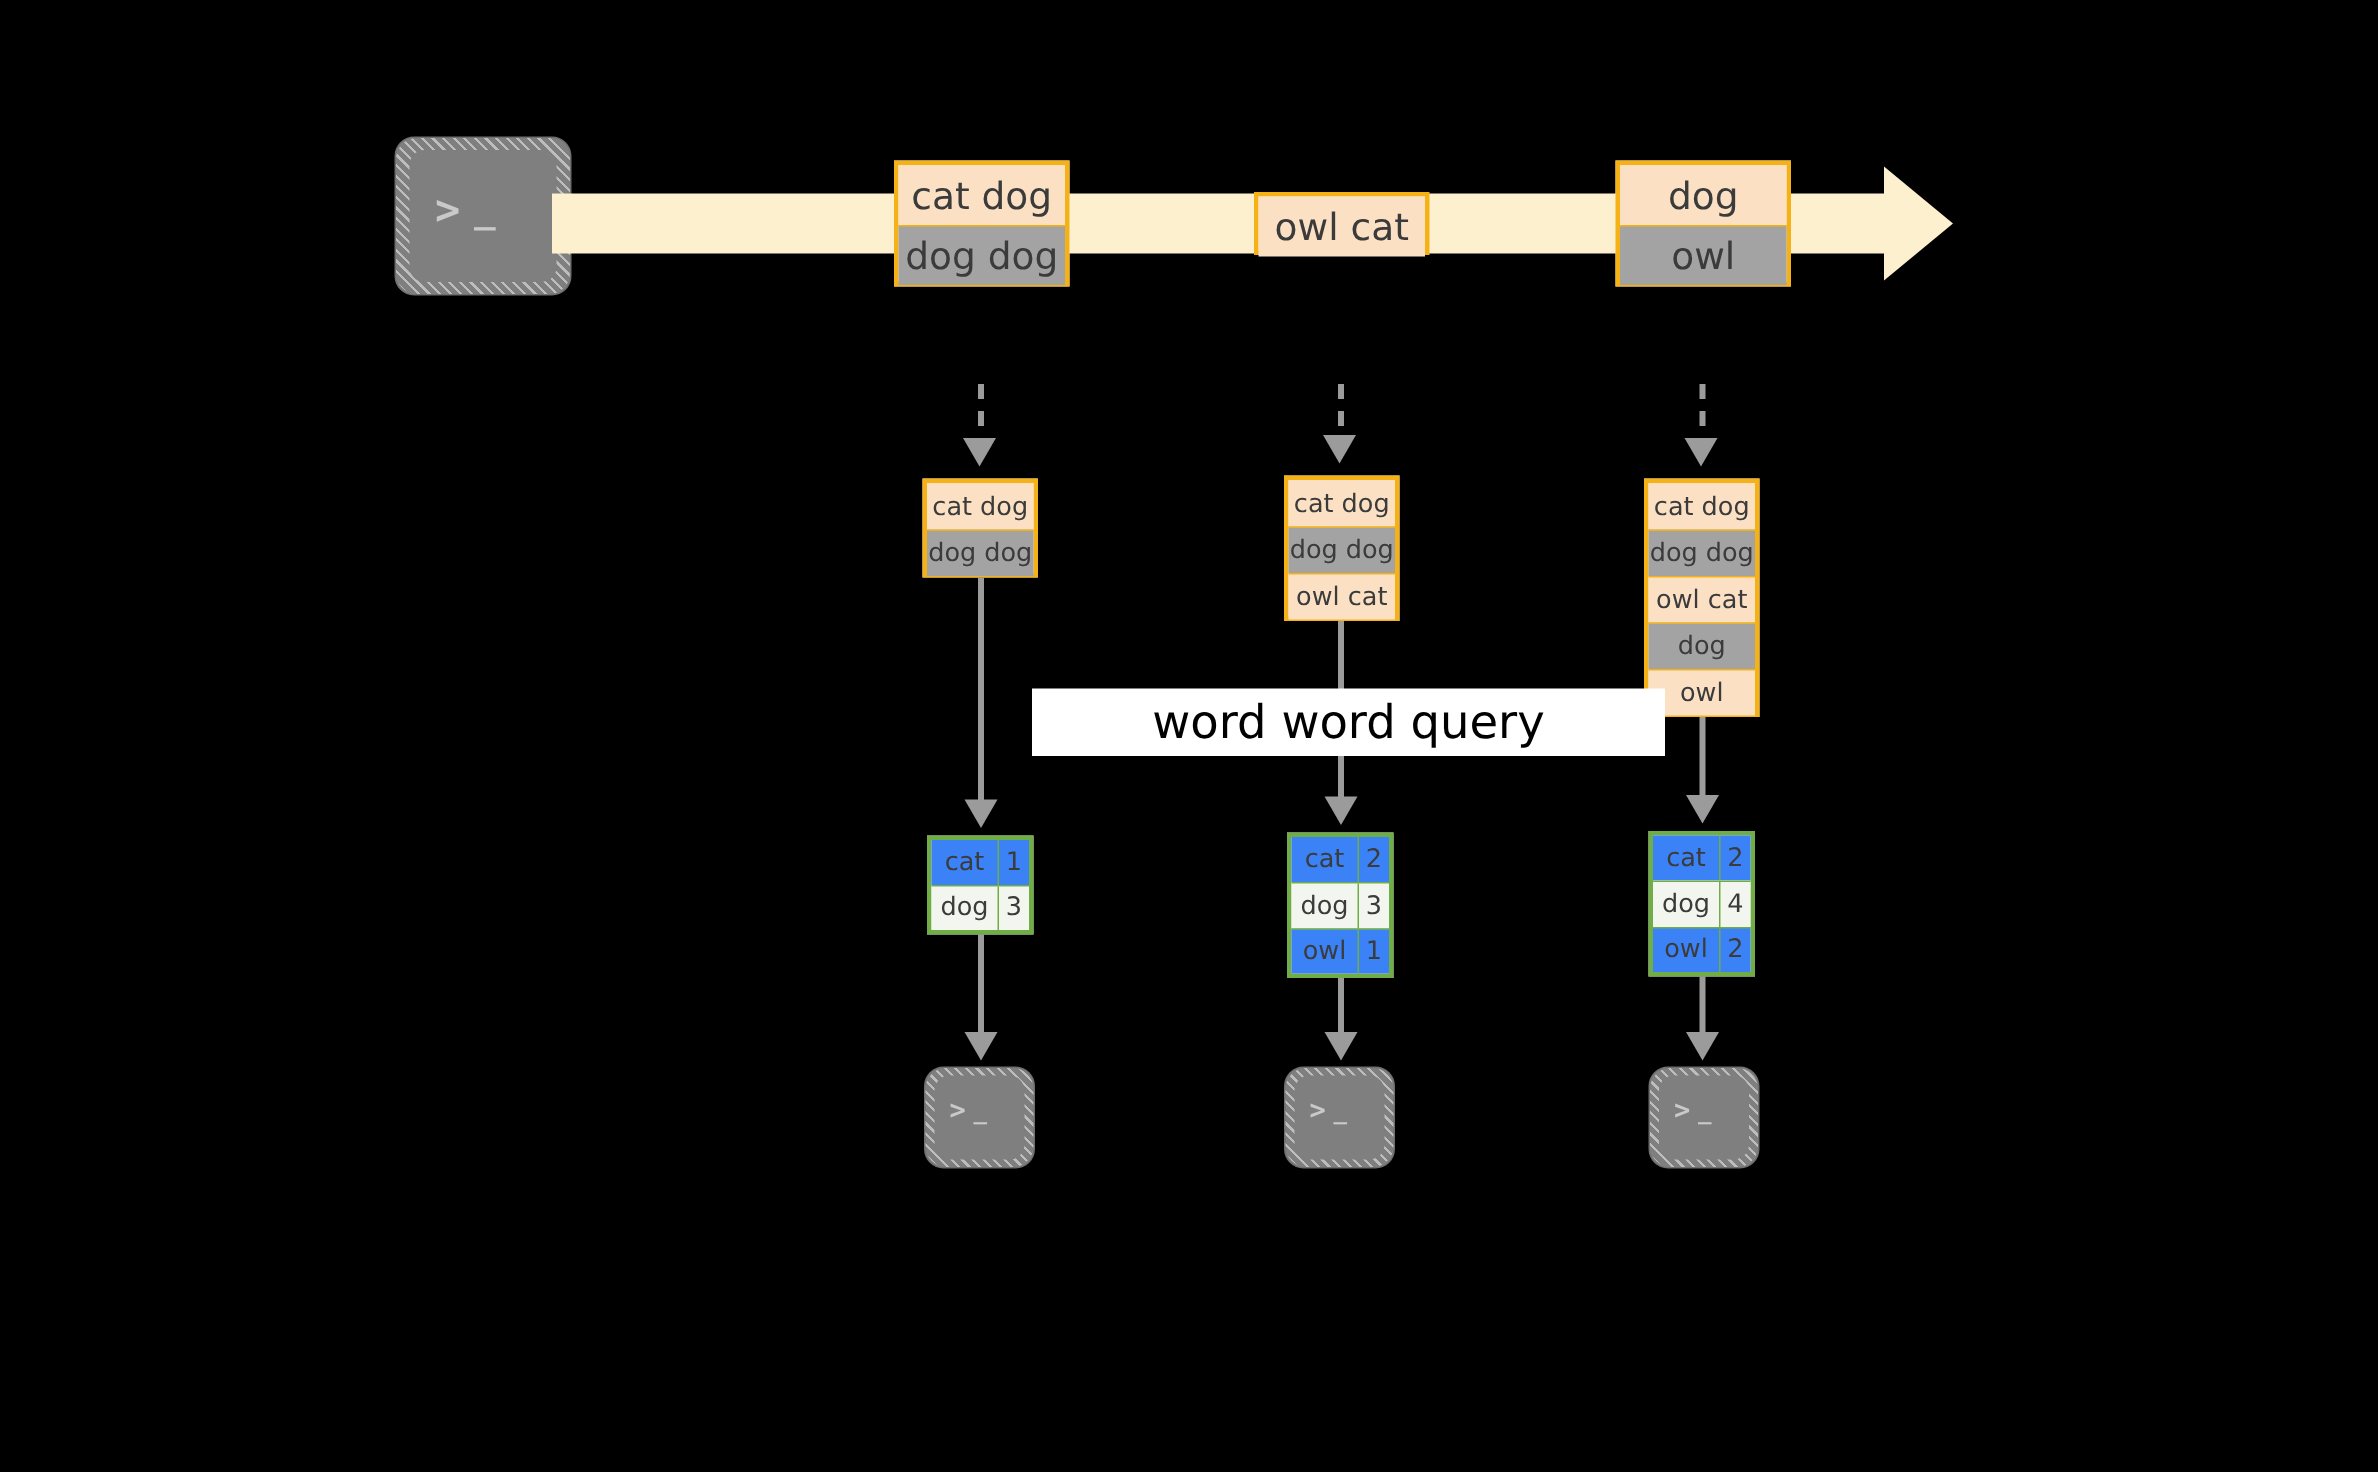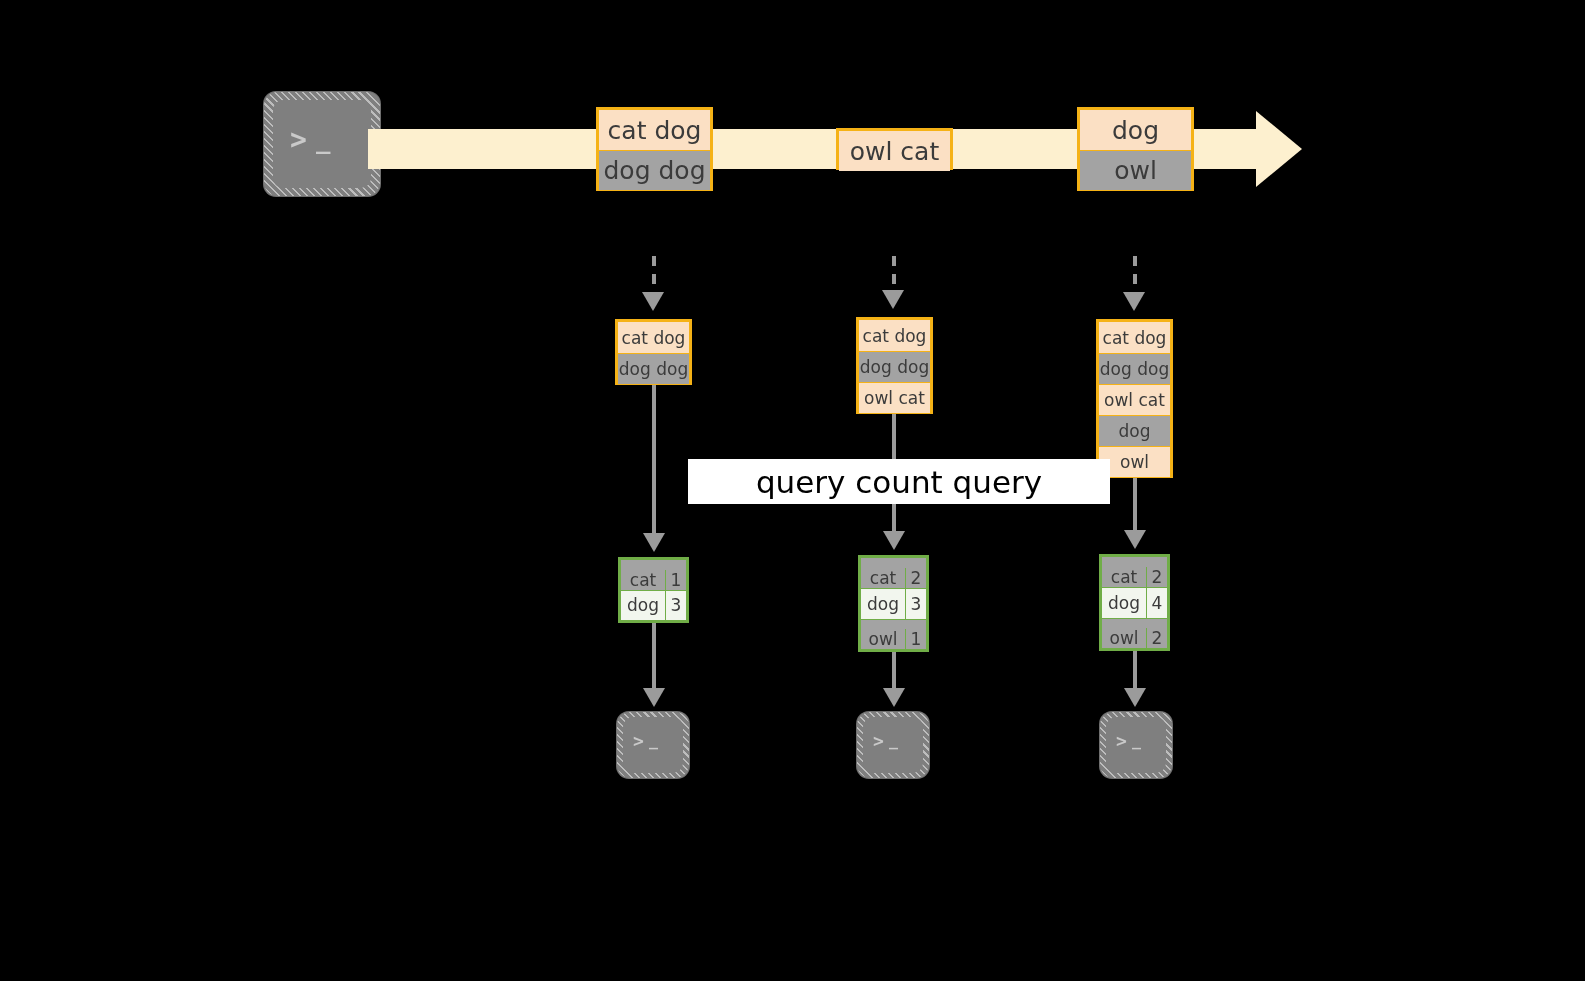--- a/index.html
+++ b/index.html
@@ -91,21 +91,21 @@
   }
   .kvrow {
     display: flex;
     height: 31px;
     border-top: 1.5px solid #70ad47;
     background: #f2f6ee;
     font-size: 17px;
     color: #3b3b3b;
   }
   .kvrow:first-child { border-top: none; }
-  .kvrow.shade { background: #a3a3a3; align-items: flex-end; }
+  .kvrow.shade { background: #3b82f6; }
   .kvrow .k {
     flex: 0 0 45px;
     display: flex; align-items: center; justify-content: center;
     border-right: 1.5px solid #70ad47;
   }
   .kvrow .v {
     flex: 1 1 auto;
     display: flex; align-items: center; justify-content: center;
   }
 
@@ -271,16 +271,16 @@
   <div class="vhead" style="left:1124px; top:688px;"></div>
 
   <div class="term" style="left:1100px; top:712px; width:72px; height:66px;">
     <div class="term-hatch"></div>
     <div class="term-inner" style="left:6px; top:5px; right:6px; bottom:5px;"></div>
     <div class="term-glyph" style="left:16px; top:20px; font-size:18px;">&gt;</div>
     <div class="term-glyph" style="left:32px; top:22px; font-size:15px;">_</div>
   </div>
 
   <div class="banner" style="left:688px; top:459px; width:422px; height:45px;">
-    <span>query count query</span>
+    <span>word word query</span>
   </div>
 
 </div>
 
 </body></html>

